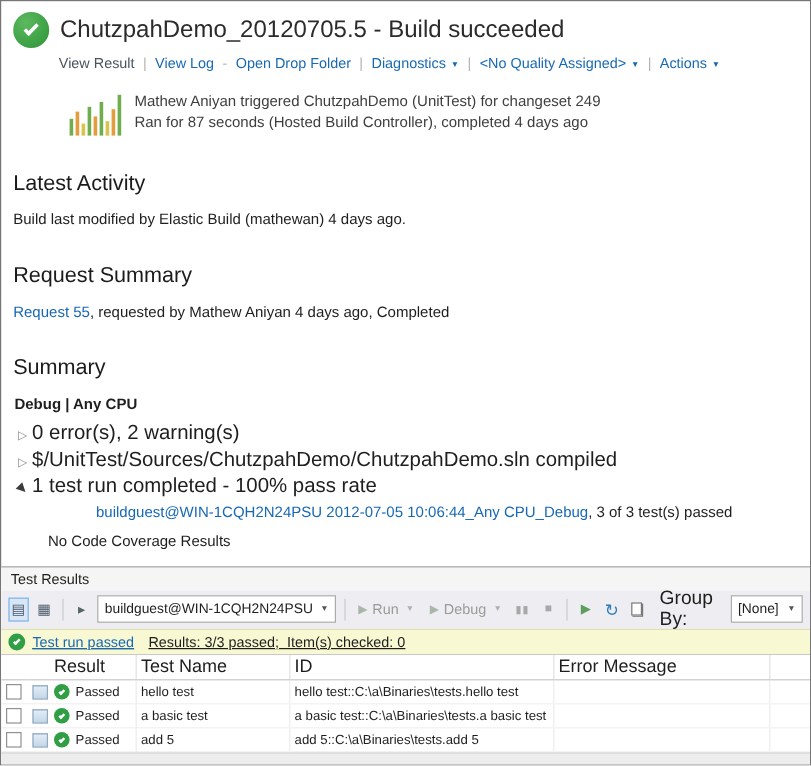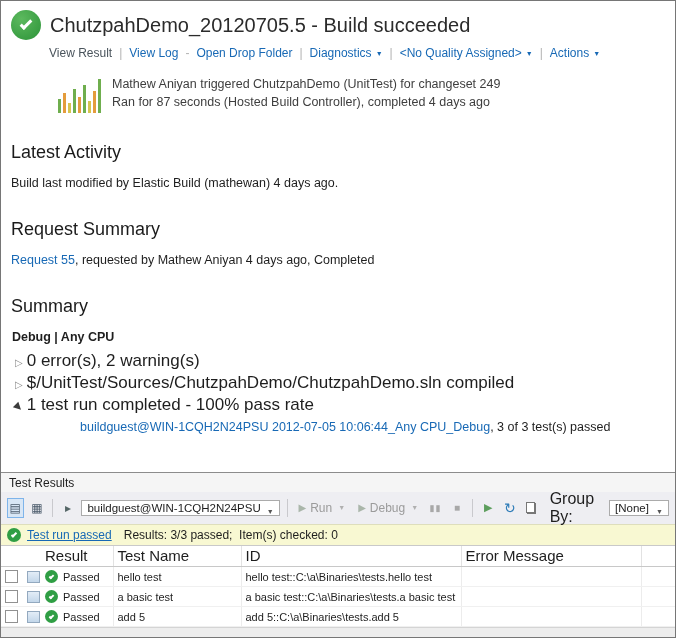--- a/index.html
+++ b/index.html
@@ -50,37 +50,37 @@
   .runline { margin:1px 0 2px 79px; height:20px; font-size:12.5px; display:flex; align-items:center; }
   .nocov { margin:7px 0 0 39px; font-size:12.5px; }
 
   
   .panel { border-top:1px solid #8c8c8c; background:#fff; }
   .ptitle { padding:3px 8px 2px 8px; background:#f5f5f5; color:#1e1e1e; font-size:12px; }
   .tbar { display:flex; align-items:center; gap:5px; height:32px; padding:0 6px; background:#eeeef2; }
   .tbtn { width:22px; height:20px; display:flex; align-items:center; justify-content:center; border:1px solid transparent; color:#4a5a6a; font-size:12px; }
   .tbtn.on { border-color:#7eb4ea; background:#d8e6f5; }
   .vsep { width:1px; height:18px; background:#c9c9cd; margin:0 2px; }
-  .combo { background:#fff; border:1px solid #ababab; height:16px; display:flex; align-items:center; padding:0 18px 0 5px; position:relative; font-size:11.5px; white-space:nowrap; }
+  .combo { background:#fff; border:1px solid #ababab; height:23px; display:flex; align-items:center; padding:0 18px 0 5px; position:relative; font-size:11.5px; white-space:nowrap; }
   .combo::after { content:"▼"; font-size:7px; color:#555; position:absolute; right:5px; top:7px; }
   .runbtn { display:flex; align-items:center; gap:4px; color:#9b9b9b; padding:0 4px; font-size:12px; }
   .gplay { color:#aab6aa; font-size:10px; }
   .runbtn::after { content:"▼"; font-size:7px; color:#b0b0b0; margin-left:2px; }
   .pauseg { color:#a8a8a8; font-size:9px; letter-spacing:1px; }
   .stopg { color:#a8a8a8; font-size:10px; }
   .ic-play2 { color:#5d9e5d; font-size:11px; }
   .ic-refresh { color:#2e7cb8; font-size:14px; }
   .copyic { position:relative; width:10px; height:12px; }
   .copyic::before { content:""; position:absolute; right:0; bottom:0; width:7px; height:9px; border:1px solid #777; background:#fff; }
   .copyic::after { content:""; position:absolute; left:0; top:0; width:7px; height:9px; border:1px solid #777; background:#fff; }
   .spacer { flex:1; }
   .gb-label { font-size:16px; color:#1e1e1e; margin-right:2px; }
   .combo.small { min-width:60px; }
 
-  .sbar { display:flex; align-items:center; gap:6px; height:22px; padding:0 6px; background:#f8f8d2; border-top:1px solid #dedebc; border-bottom:1px solid #c9c9c9; }
+  .sbar { display:flex; align-items:center; gap:6px; height:22px; padding:0 6px; background:#f8f8d2; border-top:1px solid #dedebc; border-bottom:1px solid #c9c9c9;text-decoration:underline; }
   .check-sm { width:14px; height:14px; border-radius:50%; background:#2f9e44; display:flex; align-items:center; justify-content:center; flex:0 0 14px; }
   .tick-s { width:6px; height:3px; border-left:2px solid #fff; border-bottom:2px solid #fff; transform:rotate(-45deg); margin-top:-1px; }
   .slink { color:#1869b5; text-decoration:underline; }
   .stext { margin-left:6px; white-space:pre-wrap; }
 
   table { width:100%; border-collapse:collapse; table-layout:fixed; font-size:11px; }
   th { height:21px; padding:0 4px; font-weight:400; text-align:left; background:#fff; border-bottom:1px solid #c8c8c8; border-right:1px solid #e2e2e2; color:#1e1e1e; font-size:15px; }
   th.nb, td.nb { border-right:none; }
   td { height:20px; padding:0 4px; border-right:1px solid #ececec; border-bottom:1px solid #f0f0f0; white-space:nowrap; overflow:hidden; }
   .cb { width:13px; height:13px; border:1px solid #919191; background:#fff; display:inline-block; vertical-align:middle; }
@@ -156,20 +156,21 @@
     </div>
     <div class="titem">
       <span class="exp-e"></span>
       <span>1 test run completed - 100% pass rate</span>
     </div>
 
     <div class="runline">
       <a class="lnk">buildguest@WIN-1CQH2N24PSU 2012-07-05 10:06:44_Any CPU_Debug</a>
         <span>, 3 of 3 test(s) passed</span>
     </div>
+    <div class="nocov">No Code Coverage Results</div>
   </div>
 
   <div class="panel">
     <div class="ptitle">Test Results</div>
 
     <div class="tbar">
       <span class="tbtn on">
           <span>▤</span>
         </span>
       <span class="tbtn">

